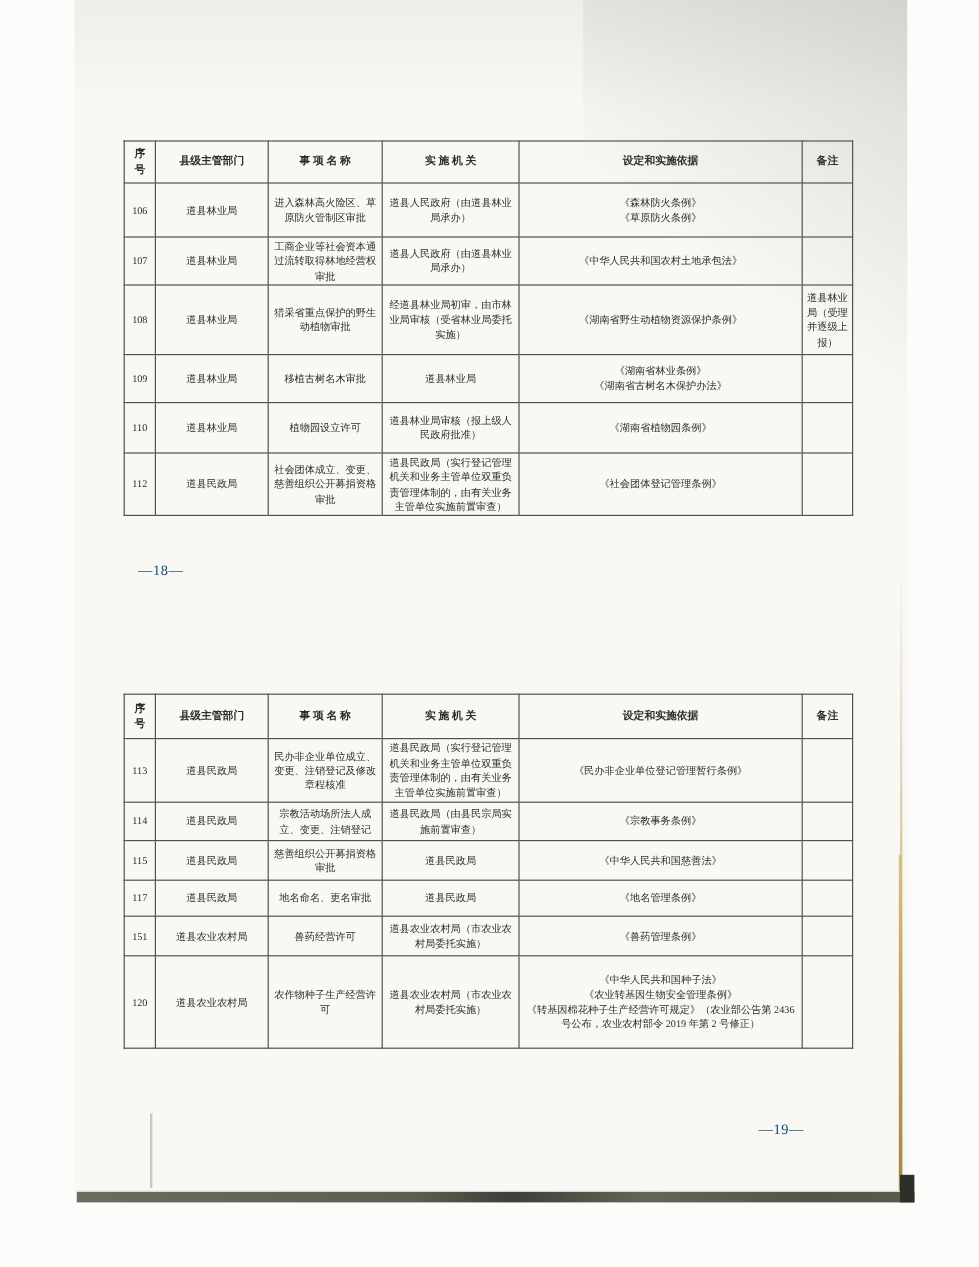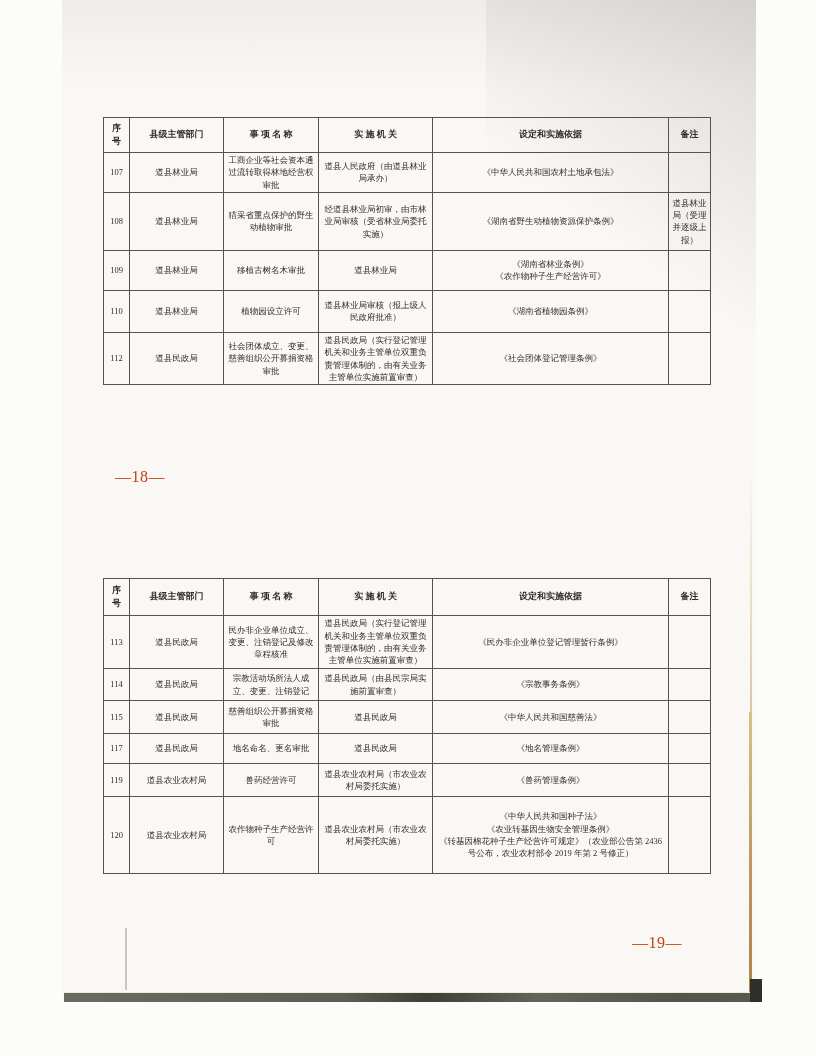--- a/index.html
+++ b/index.html
@@ -27,21 +27,21 @@
   }
   .doc-table td, .doc-table th {
     border:1px solid #55534f; font-size:8.5px; line-height:1.45;
     text-align:center; vertical-align:middle; padding:1px 3px;
     color:#2f2d2a; white-space:pre-line; overflow:hidden;
   }
   .doc-table th { font-weight:bold; font-size:9px; }
   #table1 { top:117px; }
   #table2 { top:578px; }
   .pagenum {
-    position:absolute; font-size:16px; color:#c2410c; letter-spacing:0.5px;font-family:Liberation Serif, serif;
+    position:absolute; font-size:12px; color:#0c4a6e; letter-spacing:0.5px;font-family:Liberation Serif, serif;
   }
   #pagenum-18 { left:53px;  top:468px; }
   #pagenum-19 { left:570px; top:934px;text-align:right; }
   .edge-tan-strong {
     position:absolute; left:749px; top:712px; width:3px; height:282px;
     background:linear-gradient(#d9c08a,#b8955a 60%,#a9854a);
   }
   .edge-tan-faint {
     position:absolute; left:750px; top:470px; width:2px; height:242px;
     background:linear-gradient(rgba(205,180,130,0), rgba(190,160,100,0.55));
@@ -80,20 +80,29 @@
       <tbody>
           <tr style="height:35px">
         <th>序
 号</th>
         <th>县级主管部门</th>
         <th>事 项 名 称</th>
         <th>实 施 机 关</th>
         <th>设定和实施依据</th>
         <th>备注</th>
       </tr>
+      <tr style="height:45px">
+        <td>106</td>
+        <td>道县林业局</td>
+        <td>进入森林高火险区、草原防火管制区审批</td>
+        <td>道县人民政府（由道县林业局承办）</td>
+        <td>《森林防火条例》
+《草原防火条例》</td>
+        <td></td>
+      </tr>
       <tr style="height:35px">
         <td>107</td>
         <td>道县林业局</td>
         <td>工商企业等社会资本通过流转取得林地经营权审批</td>
         <td>道县人民政府（由道县林业局承办）</td>
         <td>《中华人民共和国农村土地承包法》</td>
         <td></td>
       </tr>
       <tr style="height:58px">
         <td>108</td>
@@ -102,21 +111,21 @@
         <td>经道县林业局初审，由市林业局审核（受省林业局委托实施）</td>
         <td>《湖南省野生动植物资源保护条例》</td>
         <td>道县林业局（受理并逐级上报）</td>
       </tr>
       <tr style="height:40px">
         <td>109</td>
         <td>道县林业局</td>
         <td>移植古树名木审批</td>
         <td>道县林业局</td>
         <td>《湖南省林业条例》
-《农作物种子生产经营许可》</td>
+《湖南省古树名木保护办法》</td>
         <td></td>
       </tr>
       <tr style="height:42px">
         <td>110</td>
         <td>道县林业局</td>
         <td>植物园设立许可</td>
         <td>道县林业局审核（报上级人民政府批准）</td>
         <td>《湖南省植物园条例》</td>
         <td></td>
       </tr>
@@ -178,21 +187,21 @@
       </tr>
       <tr style="height:30px">
         <td>117</td>
         <td>道县民政局</td>
         <td>地名命名、更名审批</td>
         <td>道县民政局</td>
         <td>《地名管理条例》</td>
         <td></td>
       </tr>
       <tr style="height:33px">
-        <td>119</td>
+        <td>151</td>
         <td>道县农业农村局</td>
         <td>兽药经营许可</td>
         <td>道县农业农村局（市农业农村局委托实施）</td>
         <td>《兽药管理条例》</td>
         <td></td>
       </tr>
       <tr style="height:77px">
         <td>120</td>
         <td>道县农业农村局</td>
         <td>农作物种子生产经营许可</td>

